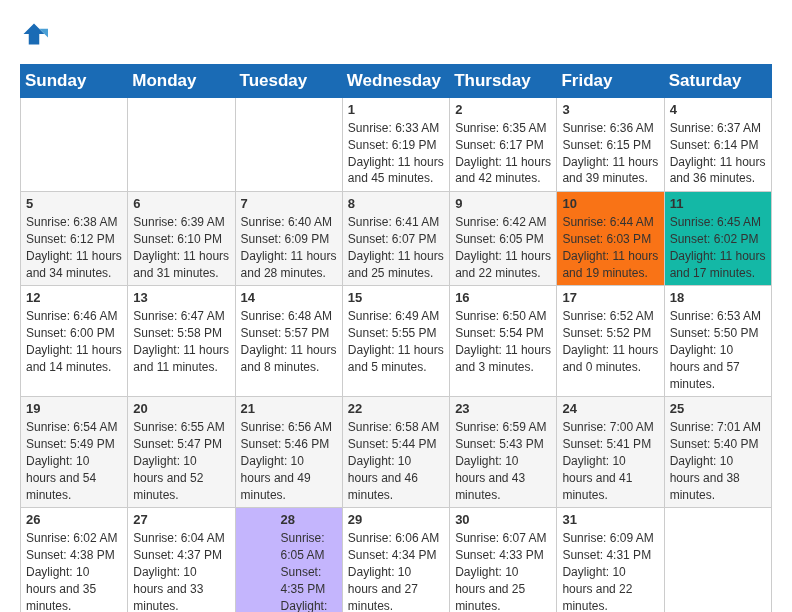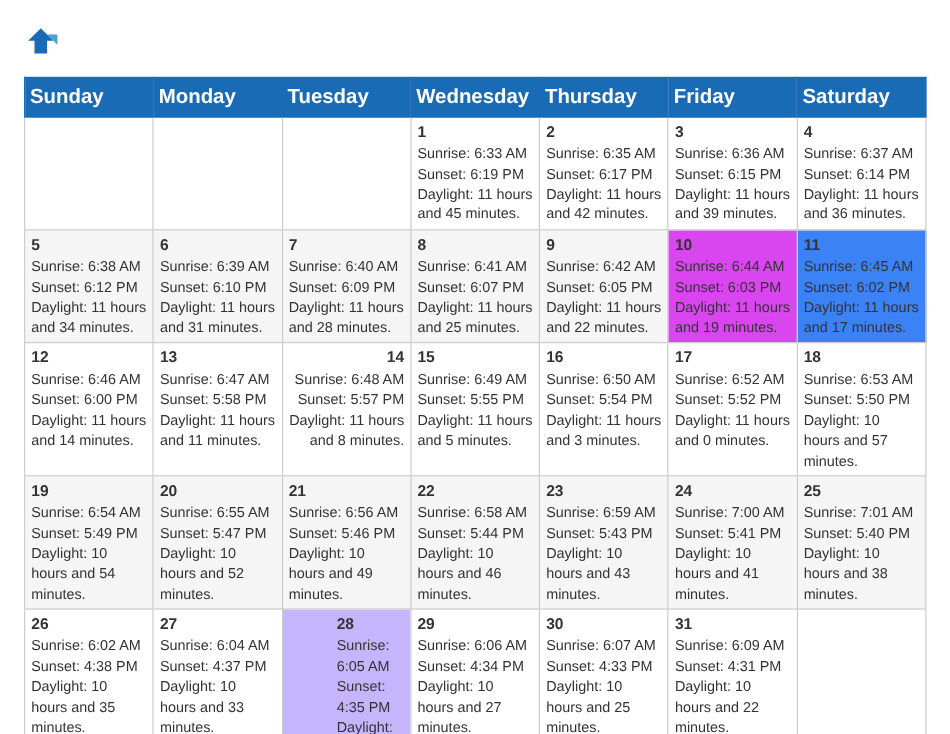--- a/index.html
+++ b/index.html
@@ -195,28 +195,28 @@
 Daylight: 11 hours
 and 25 minutes.</div>
         </td>
         <td style="background: rgb(245, 245, 245);">
           <span class="day-num">9</span>
           <div class="day-content">Sunrise: 6:42 AM
 Sunset: 6:05 PM
 Daylight: 11 hours
 and 22 minutes.</div>
         </td>
-        <td style="background: #d946ef;">
+        <td style="background: #f97316;">
           <span class="day-num">10</span>
           <div class="day-content">Sunrise: 6:44 AM
 Sunset: 6:03 PM
 Daylight: 11 hours
 and 19 minutes.</div>
         </td>
-        <td style="background: #3b82f6;">
+        <td style="background: #14b8a6;">
           <span class="day-num">11</span>
           <div class="day-content">Sunrise: 6:45 AM
 Sunset: 6:02 PM
 Daylight: 11 hours
 and 17 minutes.</div>
         </td>
       </tr>
       <tr>
         <td style="background: rgb(255, 255, 255);">
           <span class="day-num">12</span>
@@ -225,21 +225,21 @@
 Daylight: 11 hours
 and 14 minutes.</div>
         </td>
         <td style="background: rgb(255, 255, 255);">
           <span class="day-num">13</span>
           <div class="day-content">Sunrise: 6:47 AM
 Sunset: 5:58 PM
 Daylight: 11 hours
 and 11 minutes.</div>
         </td>
-        <td style="background: rgb(255, 255, 255); text-align: right;">
+        <td style="background: rgb(255, 255, 255);">
           <span class="day-num">14</span>
           <div class="day-content">Sunrise: 6:48 AM
 Sunset: 5:57 PM
 Daylight: 11 hours
 and 8 minutes.</div>
         </td>
         <td style="background: rgb(255, 255, 255);">
           <span class="day-num">15</span>
           <div class="day-content">Sunrise: 6:49 AM
 Sunset: 5:55 PM

